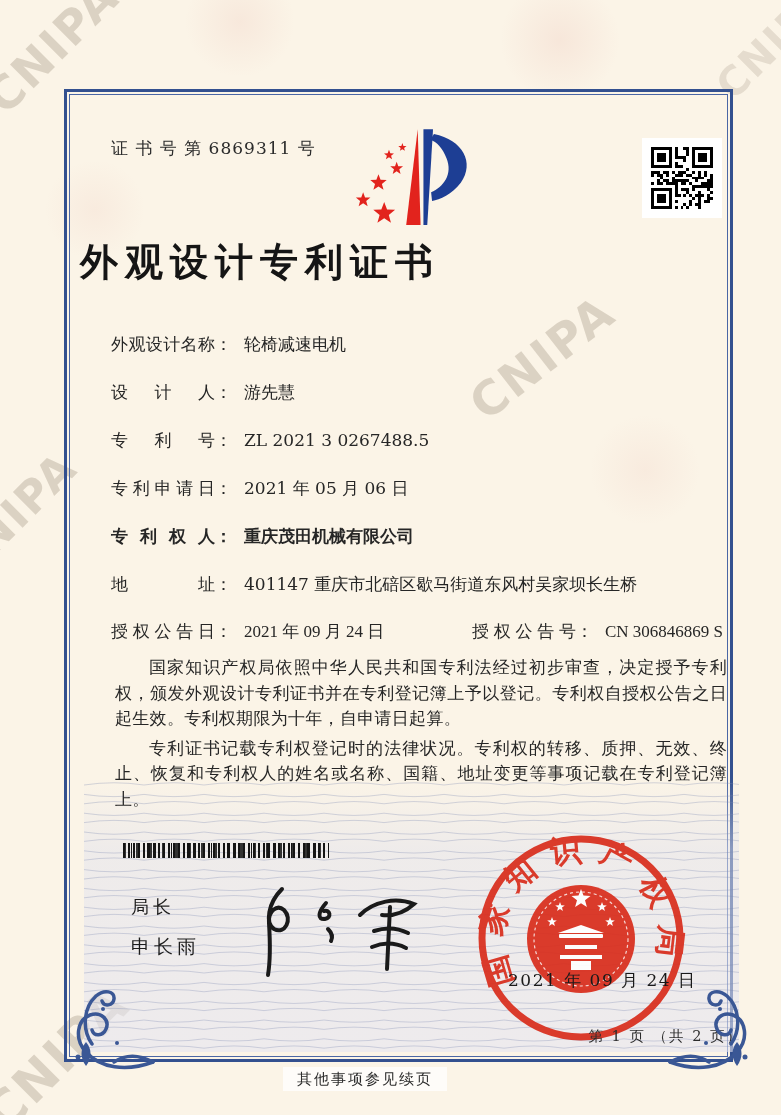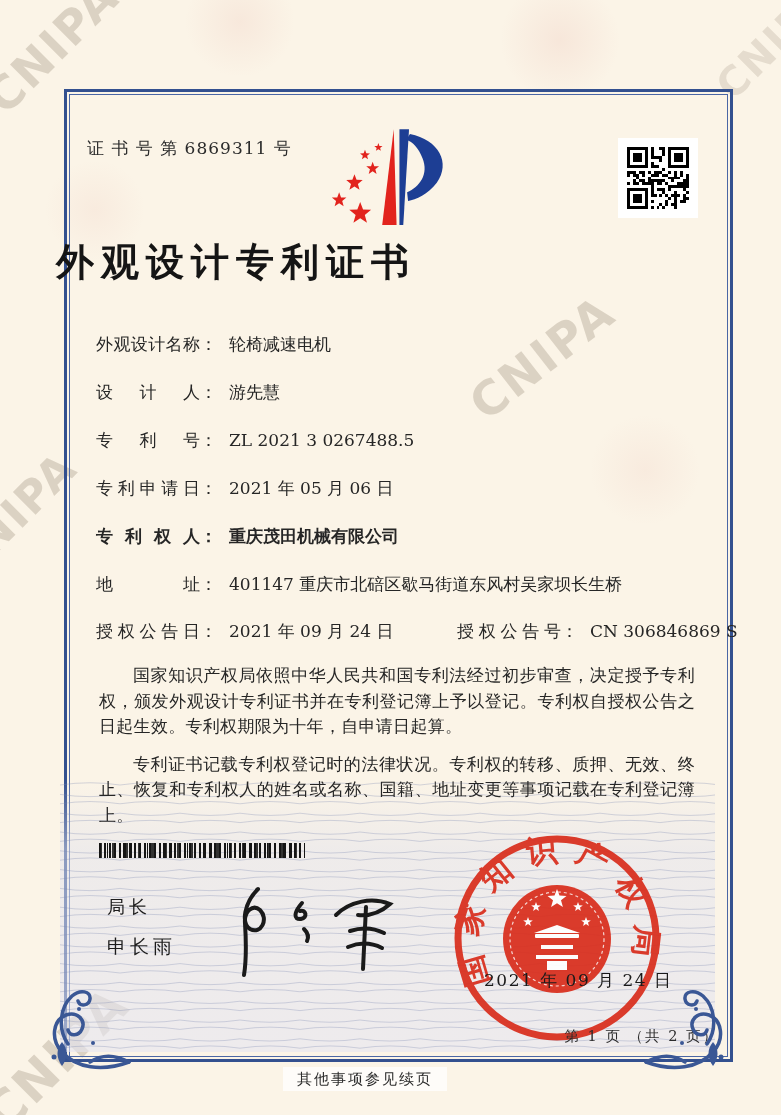--- a/index.html
+++ b/index.html
@@ -14,38 +14,38 @@
     font-family:"DejaVu Serif","Liberation Serif",serif; color:#222;
   }
   .wm{
     position:absolute; z-index:0; font-family:"DejaVu Sans","Liberation Sans",sans-serif;
     font-weight:bold; color:rgba(168,156,138,.38); transform:rotate(-45deg); letter-spacing:2px;
     user-select:none; white-space:nowrap;
   }
   .frame{position:absolute; left:64px; top:89px; width:663px; height:967px; z-index:2;
     border:3px solid #33508f;}
   .frame-inner{position:absolute; inset:2px; border:1px solid #4a66a5;}
-  .content{position:absolute; left:56px; top:89px; width:663px; height:967px; z-index:3;}
+  .content{position:absolute; left:80px; top:89px; width:663px; height:967px; z-index:3;}
   .tint-band{position:absolute; left:4px; top:690px; width:655px; height:273px; z-index:0;
     background:linear-gradient(180deg, rgba(230,230,240,0) 0, rgba(226,227,238,.5) 70px, rgba(229,229,241,.6) 100%);}
   .waves{position:absolute; left:4px; top:690px; z-index:0;}
   .cert-no{position:absolute; left:31px; top:48px; font-size:17px; letter-spacing:1px; color:#2b2b2b;}
   .logo{position:absolute; left:264px; top:36px; width:134px; height:106px;}
   .qr-pad{position:absolute; left:562px; top:49px; width:80px; height:80px; background:#fff;}
   .qr{position:absolute; left:9px; top:9px; width:62px; height:62px;}
   .title{position:absolute; left:0; top:148px; width:100%; 
     font-size:38px; font-weight:bold; letter-spacing:7px; color:#151515;}
   .frow{position:absolute; left:31px; font-size:17px; color:#262626; white-space:nowrap;}
   .flabel{display:inline-block; width:104px; text-align:justify; text-align-last:justify;
-    text-justify:inter-character; vertical-align:bottom;margin-left:9px;}
+    text-justify:inter-character; vertical-align:bottom;}
   .fvalue{margin-left:12px;}
   .grant2{position:absolute; left:361px; top:0;}
   .paras{position:absolute; left:31px; top:562px; width:620px; font-size:17px;
     line-height:25.5px; text-align:justify; color:#262626; letter-spacing:.3px;}
-  .paras p{margin:12px; text-indent:2em;}
+  .paras p{margin:4px; text-indent:2em;}
   .barcode{position:absolute; left:43px; top:754px; width:206px; height:15px;
     background:
       repeating-linear-gradient(90deg,#151515 0 2px,transparent 2px 5px),
       repeating-linear-gradient(90deg,#151515 0 1px,transparent 1px 8px),
       repeating-linear-gradient(90deg,#333 0 3px,transparent 3px 13px);}
   .sig-title{position:absolute; left:51px; top:806px; font-size:18px; letter-spacing:4px; color:#1c1c1c;}
   .sig-name{position:absolute; left:51px; top:845px; font-size:19px; letter-spacing:4px; color:#1c1c1c;}
   .sig-hand{position:absolute; left:158px; top:788px; width:200px; height:104px;}
   .seal{position:absolute; left:396px; top:744px; width:210px; height:210px; opacity:.93;}
   .seal-date{position:absolute; left:428px; top:880px; font-size:17px; letter-spacing:1.5px;
@@ -361,21 +361,21 @@
     </div>
     <div class="frow" style="top:388px;">
       <span class="flabel">专利申请日</span><span>：</span><span class="fvalue">2021 年 05 月 06 日</span>
     </div>
     <div class="frow" style="top:436px;font-weight:bold;">
       <span class="flabel">专利权人</span><span>：</span><span class="fvalue">重庆茂田机械有限公司</span>
     </div>
     <div class="frow" style="top:484px;">
       <span class="flabel">地址</span><span>：</span><span class="fvalue">401147 重庆市北碚区歇马街道东风村吴家坝长生桥</span>
     </div>
-    <div class="frow" style="top:531px;">
+    <div class="frow" style="top:531px;font-family:Liberation Serif, serif;">
       <span>
         <span class="flabel">授权公告日</span><span>：</span><span class="fvalue">2021 年 09 月 24 日</span>
       </span>
       <span class="grant2">
         <span class="flabel">授权公告号</span><span>：</span><span class="fvalue">CN 306846869 S</span>
       </span>
     </div>
 
     <div class="paras">
       <p>国家知识产权局依照中华人民共和国专利法经过初步审查，决定授予专利权，颁发外观设计专利证书并在专利登记簿上予以登记。专利权自授权公告之日起生效。专利权期限为十年，自申请日起算。</p>

